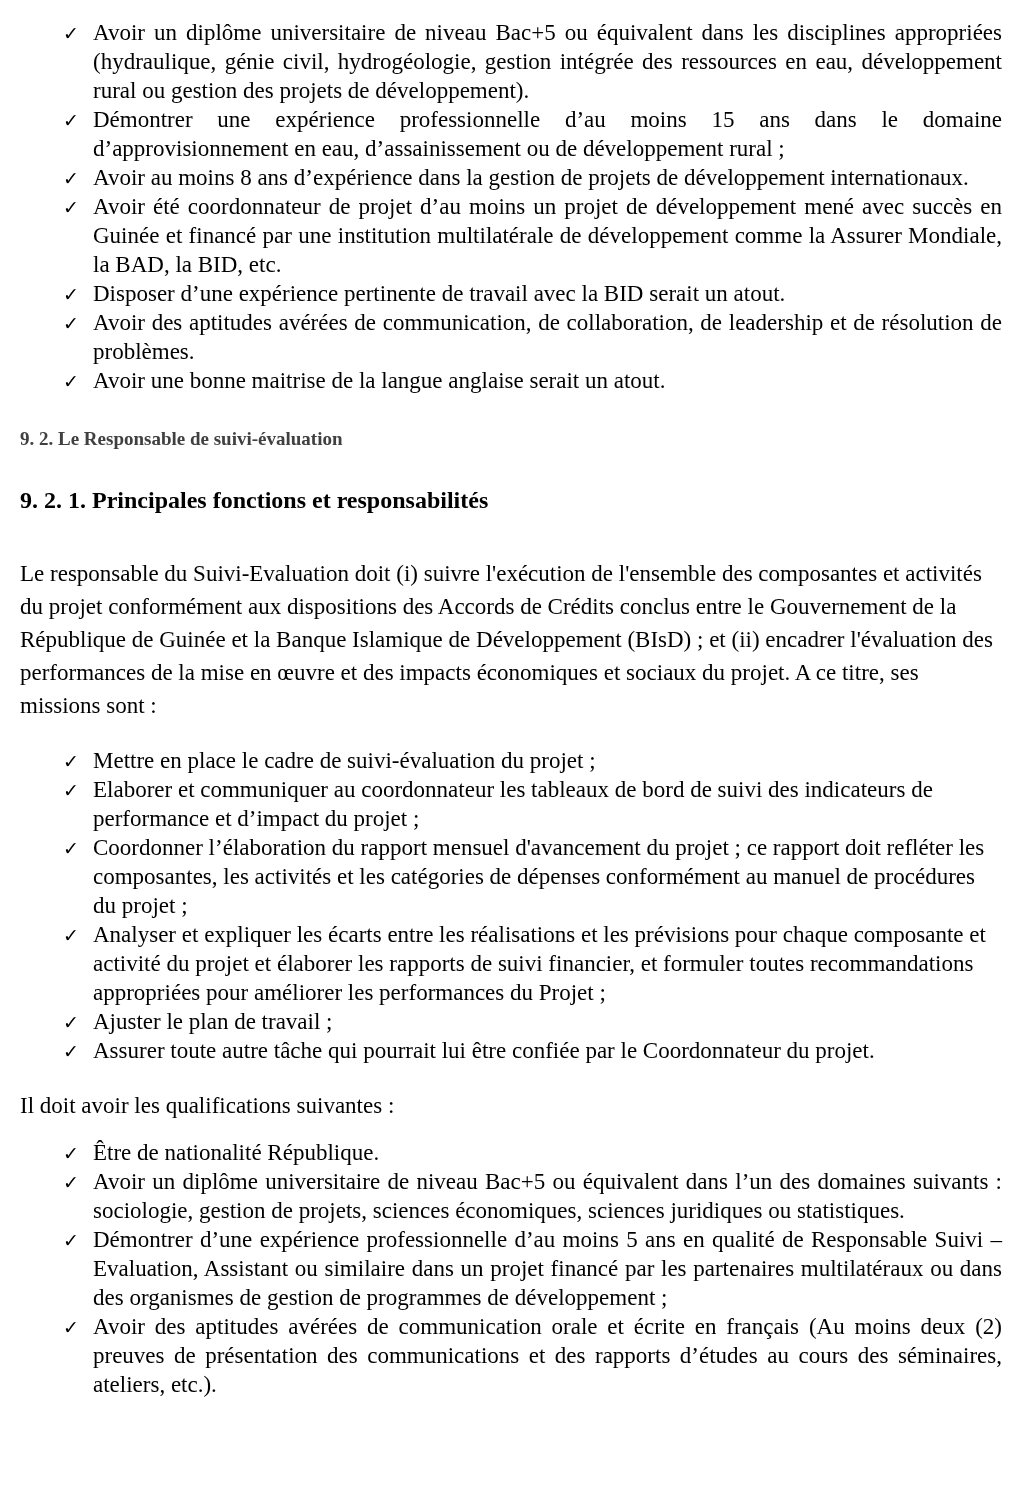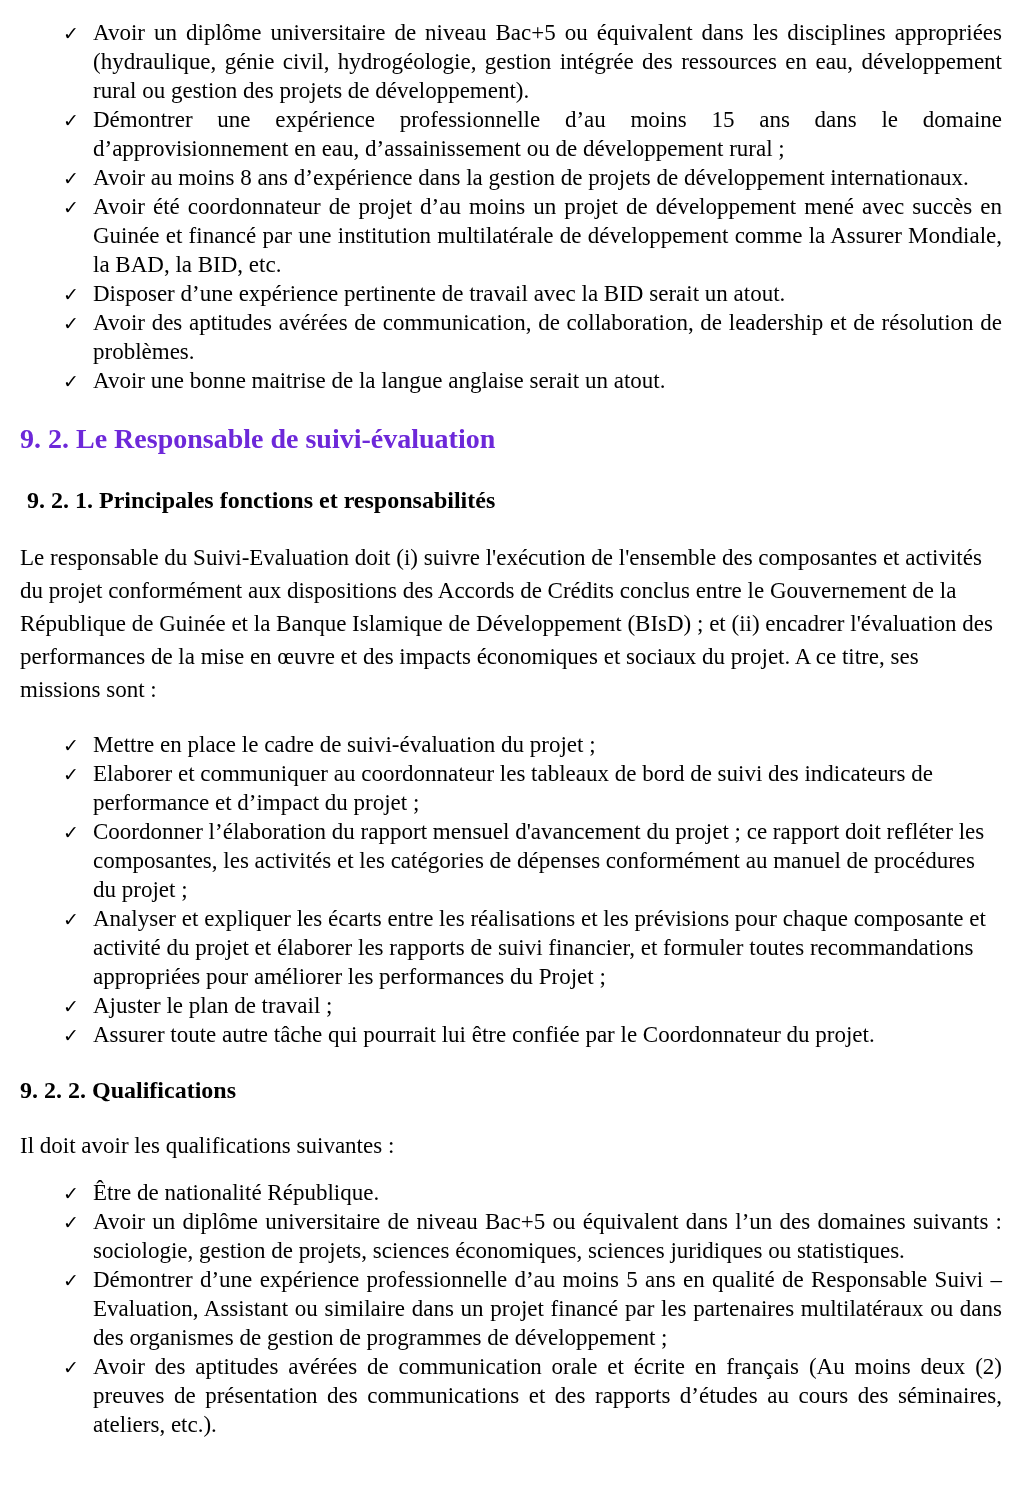--- a/index.html
+++ b/index.html
@@ -24,37 +24,37 @@
     position:absolute; left:43px; top:1px;
     font-family:"DejaVu Sans", sans-serif;
     font-size:19px; line-height:29px;
   }
   .just .cli .txt { text-align:justify; }
   .cli .txt { display:block; }
 
   
   .h2 {
     margin-top:26px;
-    font-size:28px; font-weight:bold;
-    color:#6d28d9;
+    font-size:19px; font-weight:bold;
+    color:#404040;
     line-height:36px;
   }
   .h3 {
     font-size:24px; font-weight:bold;
     line-height:30px;
   }
-  .h3.fonctions { margin-top:28px;margin-left:7px; }
+  .h3.fonctions { margin-top:28px; }
   .h3.qualifs   { margin-top:26px; }
 
   
   .para {
     font-size:23px; line-height:33px;
     text-align:left;
   }
-  .para.intro  { margin-top:26px; }
+  .para.intro  { margin-top:42px; }
   .para.qintro { margin-top:24px; }
 
   .list2 { margin-top:24px; }
   .list3 { margin-top:16px; }
 </style>
 </head>
 <body>
 
 <div class="doc">
 
@@ -115,21 +115,20 @@
     <div class="cli">
       <span class="check">✓</span>
       <span class="txt">Ajuster le plan de travail ;</span>
     </div>
     <div class="cli">
       <span class="check">✓</span>
       <span class="txt">Assurer toute autre tâche qui pourrait lui être confiée par le Coordonnateur du projet.</span>
     </div>
   </div>
 
-  <div class="h3 qualifs">9. 2. 2. Qualifications</div>
 
   <div class="para qintro">Il doit avoir les qualifications suivantes :</div>
 
   <div class="clist just list3">
     <div class="cli">
       <span class="check">✓</span>
       <span class="txt">Être de nationalité République.</span>
     </div>
     <div class="cli">
       <span class="check">✓</span>

